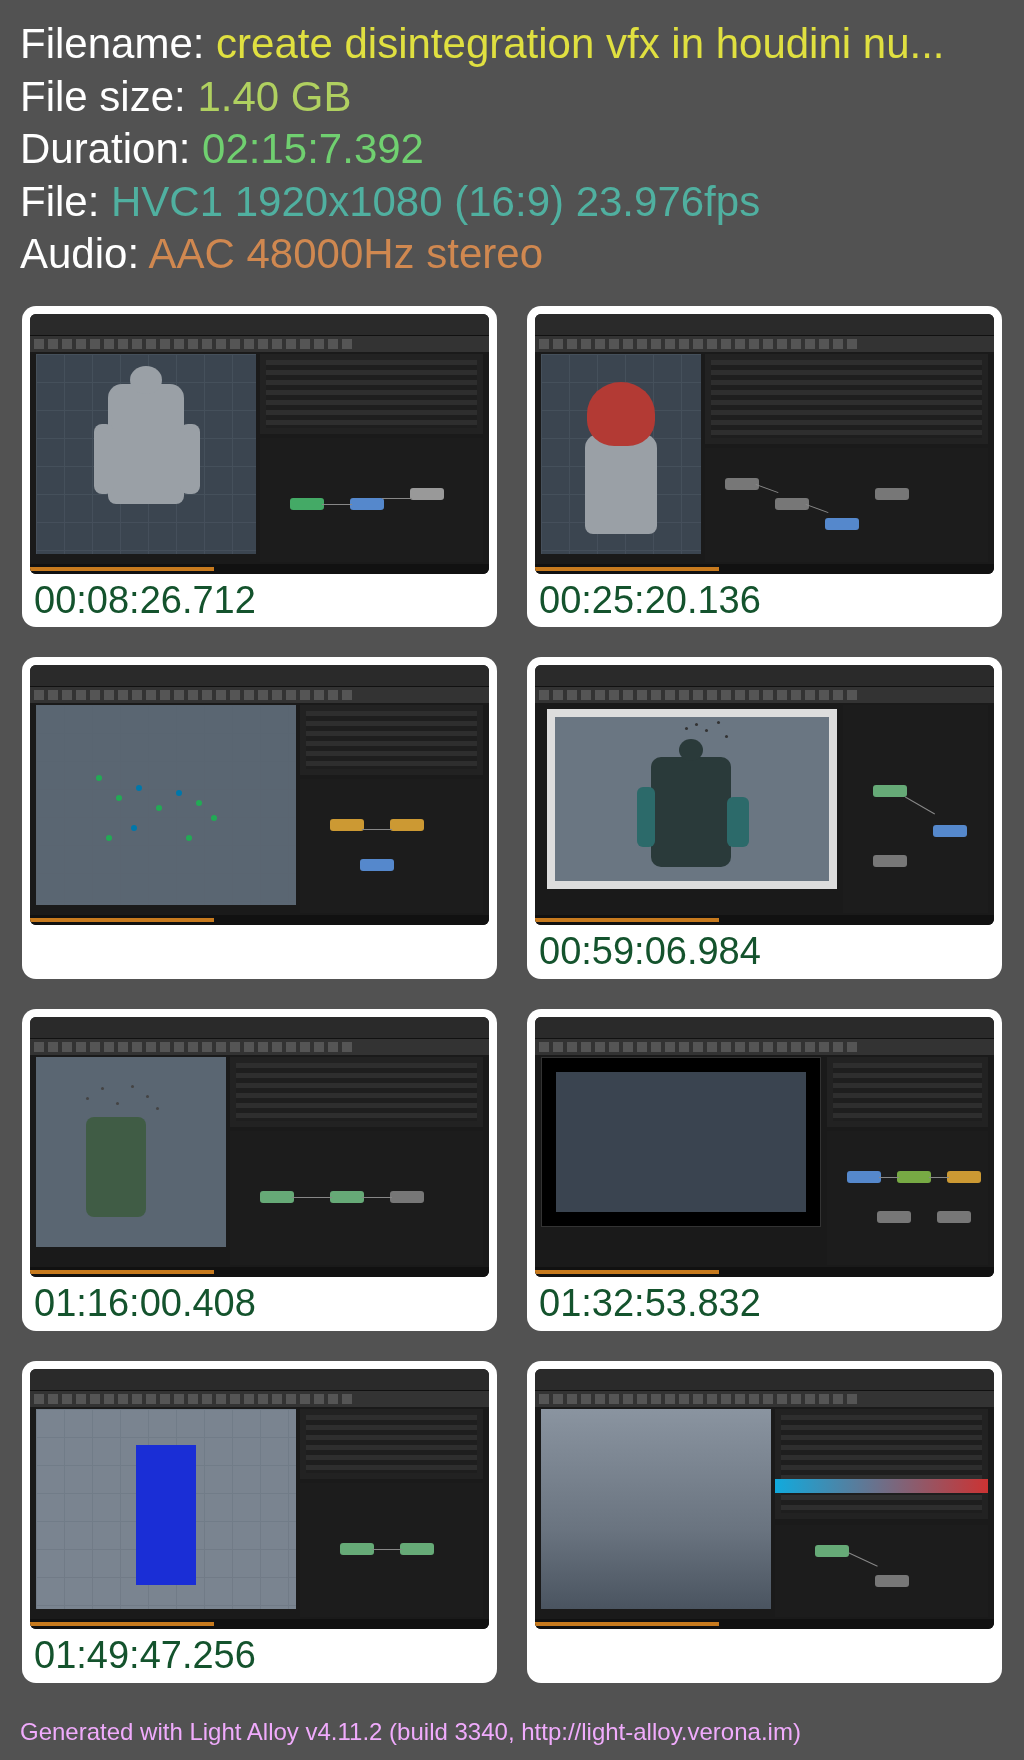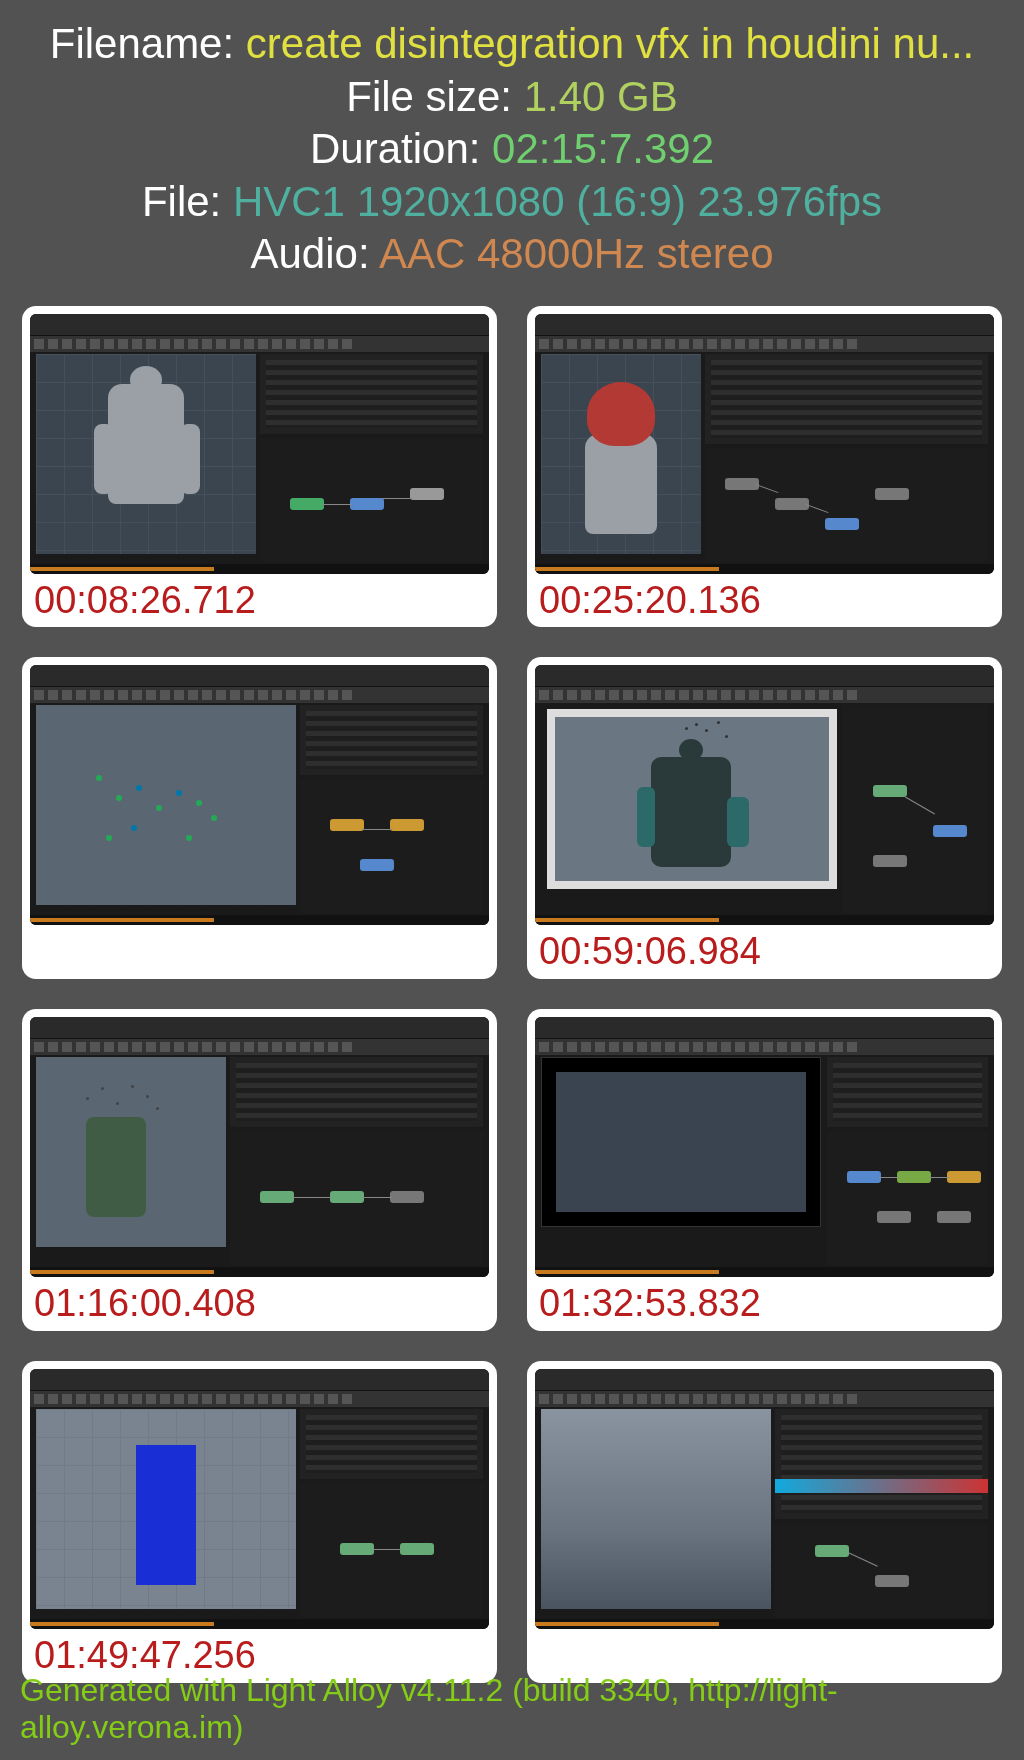--- a/index.html
+++ b/index.html
@@ -13,21 +13,20 @@
   .info-block {
     padding: 18px 20px 15px 20px;
   }
   .info-row {
     font-size: 42px;
     line-height: 1.25;
     color: #ffffff;
     white-space: nowrap;
     overflow: hidden;
     text-overflow: ellipsis;
-    text-align: center;
   }
   .info-label { color: #ffffff; }
   .v-filename { color: #e0e040; }
   .v-filesize { color: #b0d060; }
   .v-duration { color: #70d070; }
   .v-video    { color: #50b0a0; }
   .v-audio    { color: #d08850; }
 
   .grid {
     display: grid;
@@ -45,30 +44,30 @@
   .thumb-img {
     width: 100%;
     height: 260px;
     background: #1a1a1a;
     border-radius: 6px;
     position: relative;
     overflow: hidden;
   }
   .thumb-ts {
     font-size: 38px;
-    color: #b91c1c;
+    color: #14532d;
     padding: 6px 4px 2px 4px;
     line-height: 1.1;
   }
   .footer {
     position: absolute;
     bottom: 14px;
     left: 20px;
-    font-size: 32px;
-    color: #84cc16;
+    font-size: 24px;
+    color: #f0abfc;
   }
 
   
   .app-top { position:absolute; top:0; left:0; right:0; height:22px; background:#2a2a2a; border-bottom:1px solid #111;}
   .app-tool { position:absolute; top:22px; left:0; right:0; height:16px; background:#333;}
   .app-tool::before{content:"";position:absolute;left:4px;top:3px;width:70%;height:10px;
     background:repeating-linear-gradient(90deg,#555 0 10px,#333 10px 14px);}
   .vp {position:absolute; background:#3b4550;}
   .vp-grid {position:absolute;inset:0;
     background-image:linear-gradient(#5a6470 1px,transparent 1px),linear-gradient(90deg,#5a6470 1px,transparent 1px);

